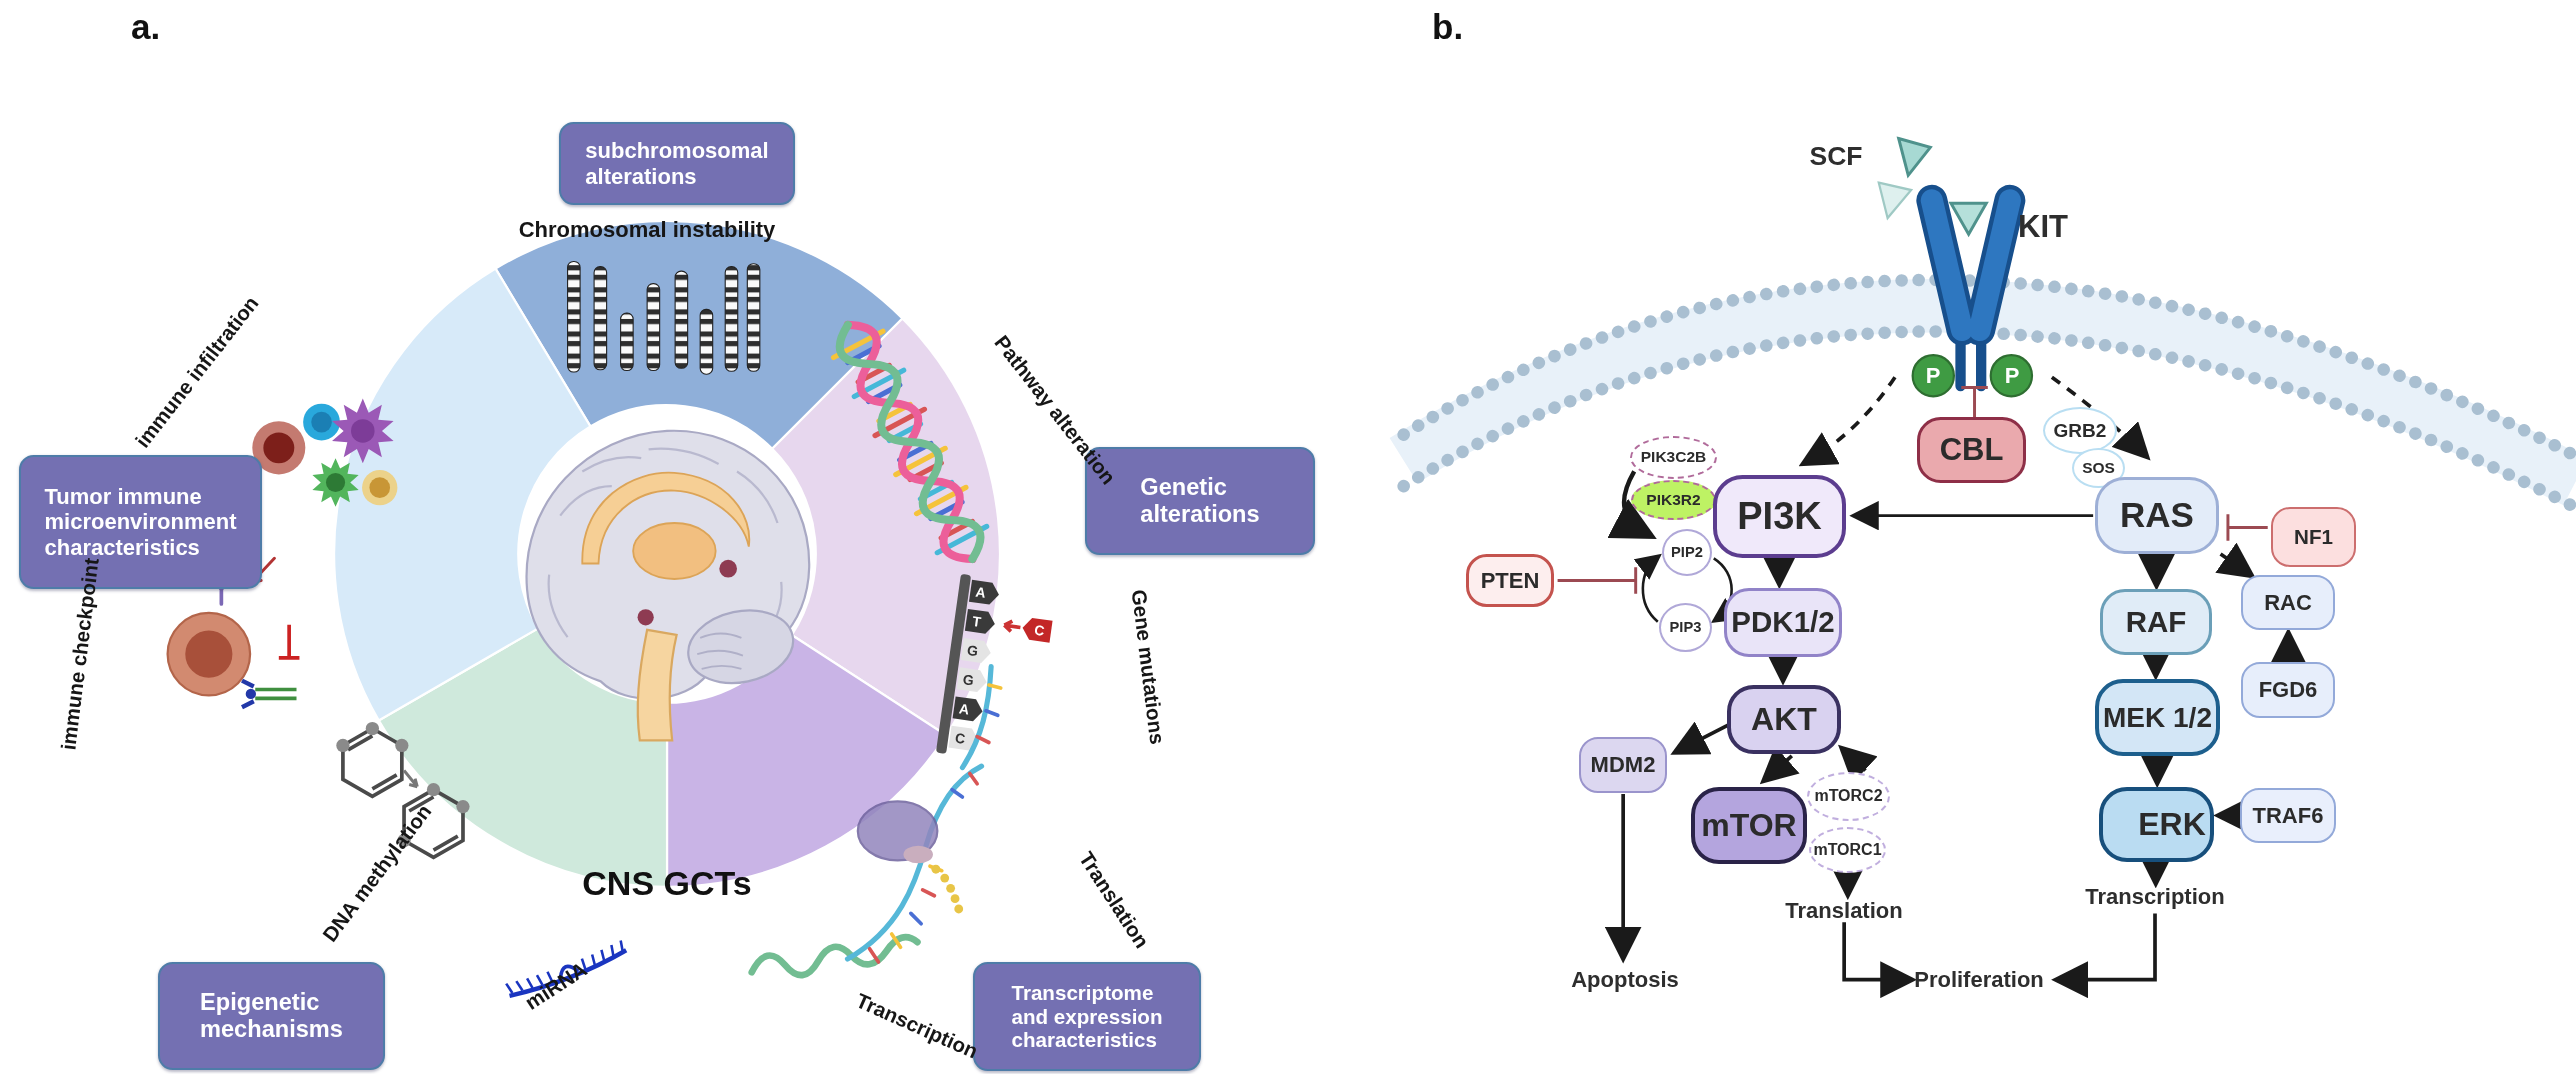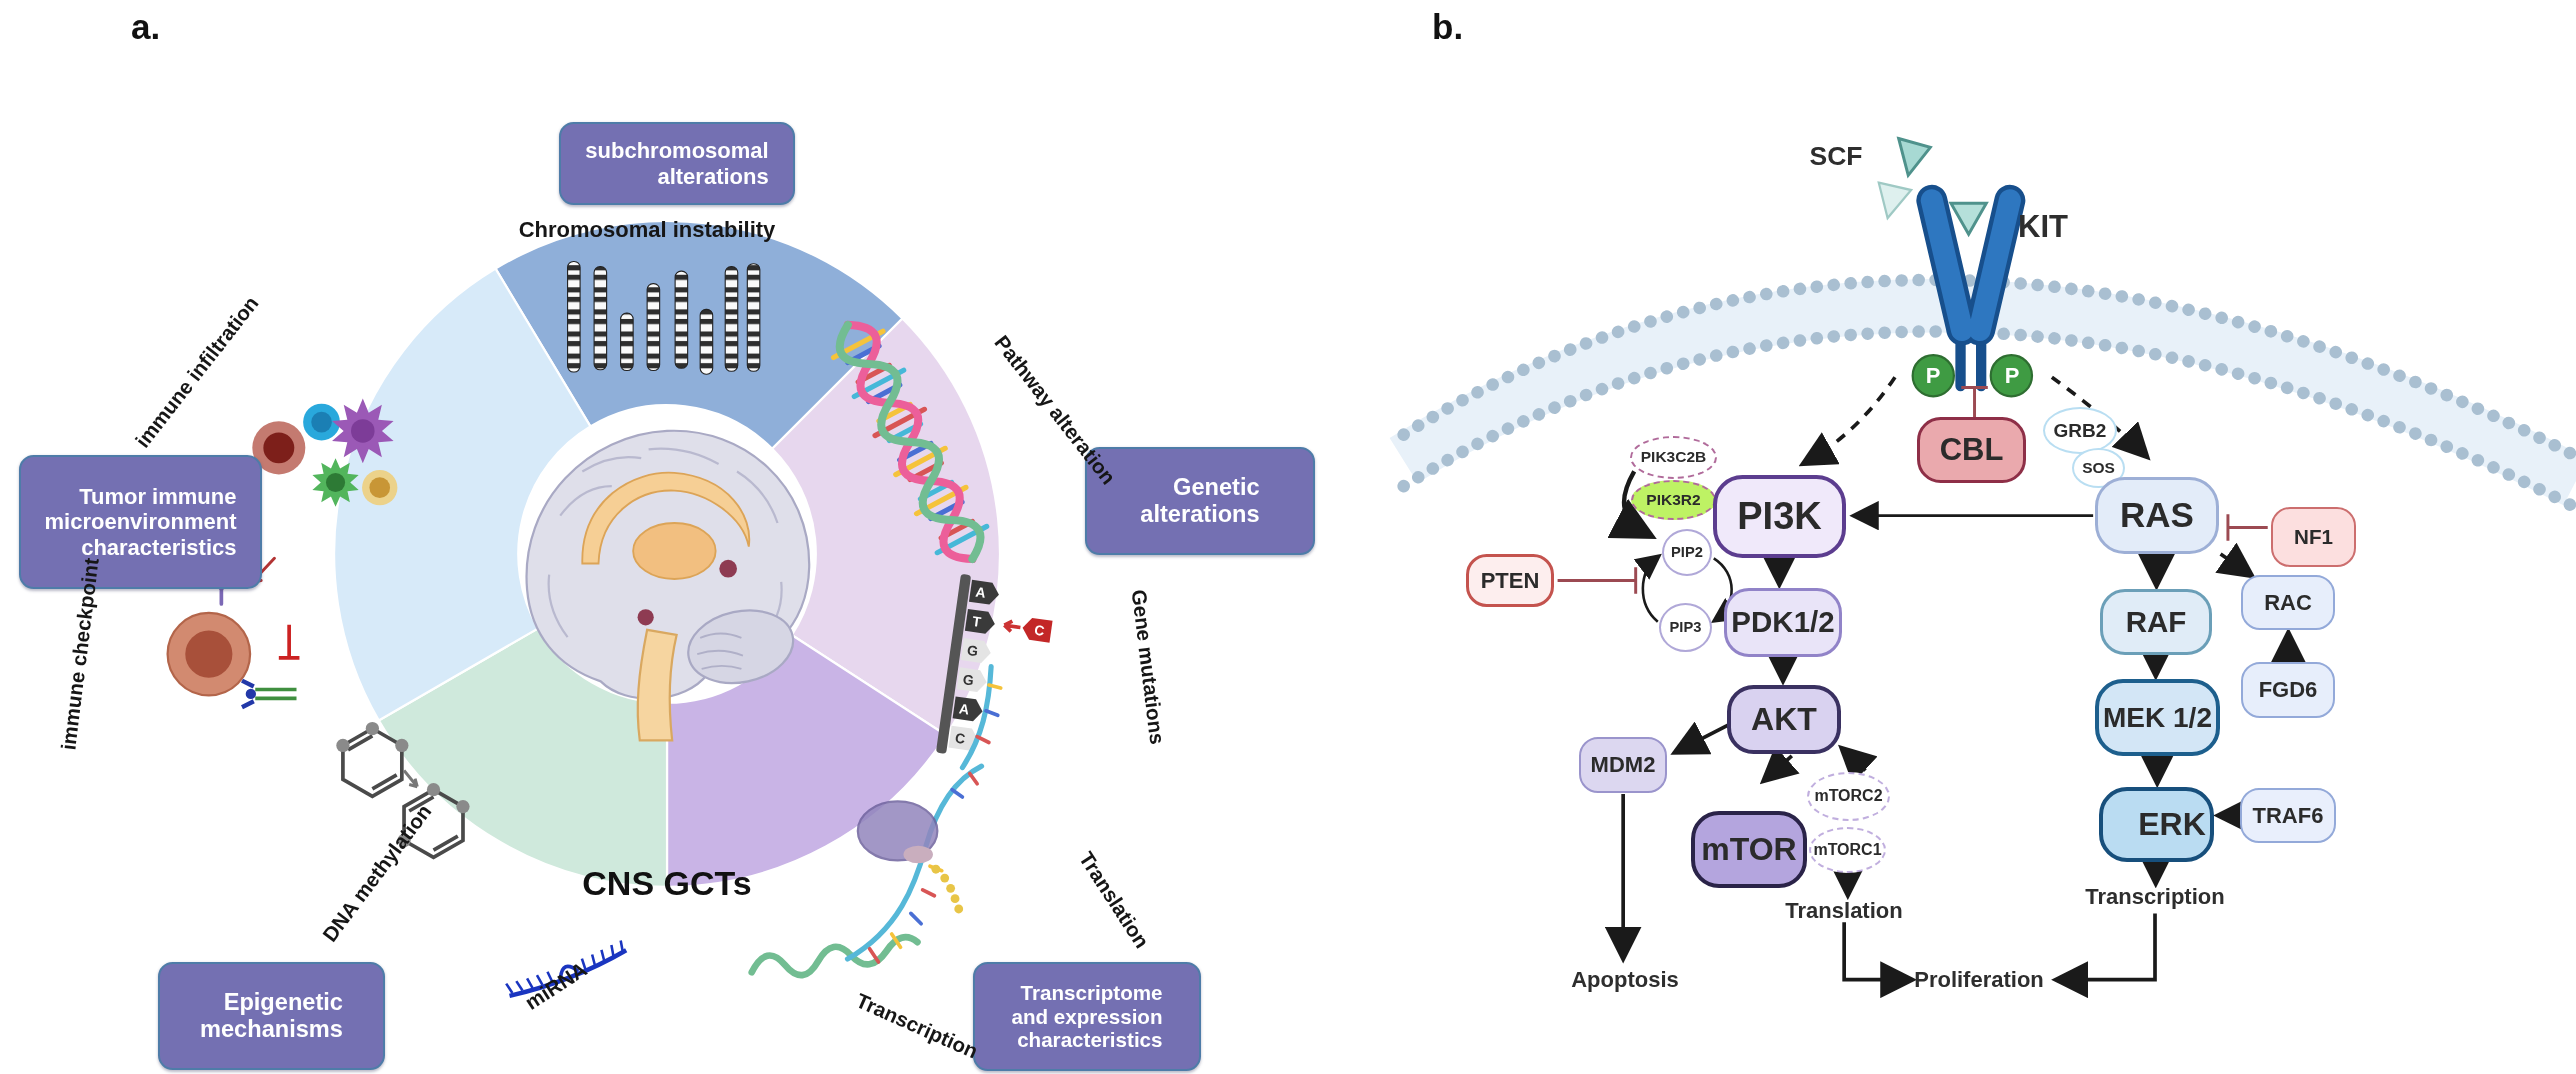--- a/index.html
+++ b/index.html
@@ -1,21 +1,21 @@
 <!DOCTYPE html>
 <html style="font-size:11.8px"><head>
 <meta charset="utf-8">
 <style>
   html,body{margin:0;padding:0;background:#ffffff;}
   #page{position:relative;width:2576px;height:1074px;background:#ffffff;overflow:hidden;
         font-family:"Liberation Sans",sans-serif;}
   svg{position:absolute;left:0;top:0;}
   .panel-tag{position:absolute;font-size:35px;font-weight:bold;color:#111;}
   .purple-box{position:absolute;box-sizing:border-box;background:#7470b2;border:2.9px solid #4e7ca8;
-      border-radius:14.7px;display:flex;align-items:center;justify-content:center;text-align:right;
+      border-radius:14.7px;display:flex;align-items:center;justify-content:center;text-align:left;
       color:#ffffff;font-weight:bold;white-space:pre-line;line-height:1.15;
       box-shadow:0 1.5px 2.9px rgba(60,60,100,.35);}
   .rot-label{position:absolute;transform:translate(-50%,-50%) rotate(var(--r,0deg));
       white-space:nowrap;font-weight:bold;color:#161616;}
   .node{position:absolute;box-sizing:border-box;display:flex;align-items:center;justify-content:center;
       text-align:center;font-weight:bold;color:#2b2b2b;white-space:pre-line;line-height:1.05;background:#fff;}
   .flow-label{position:absolute;transform:translate(-50%,-50%);white-space:nowrap;font-weight:bold;color:#2e2e2e;}
   .center-label{position:absolute;transform:translate(-50%,-50%);font-weight:bold;color:#111;}
 </style>
 </head>
@@ -273,21 +273,21 @@
       <div class="node" style="left: 2072px; top: 448px; width: 53px; height: 40px; background: rgb(255, 255, 255); border: 2.2px solid rgb(185, 222, 242); border-radius: 50%; font-size: 15.5px;">SOS</div>
       <div class="node" style="left: 1630px; top: 436px; width: 87px; height: 43px; background: rgb(255, 255, 255); border: 2.2px dashed rgb(176, 106, 154); border-radius: 50%; font-size: 15.5px;">PIK3C2B</div>
       <div class="node" style="left: 1631px; top: 480px; width: 85px; height: 40px; background: #bef264; border: 2.2px dashed rgb(176, 106, 154); border-radius: 50%; font-size: 15.5px;">PIK3R2</div>
       <div class="node" style="left: 1713px; top: 475px; width: 133px; height: 83px; background: rgb(240, 233, 250); border: 4.4px solid rgb(92, 61, 143); border-radius: 29.5px; font-size: 38px;">PI3K</div>
       <div class="node" style="left: 1662px; top: 529px; width: 50px; height: 47px; background: rgb(255, 255, 255); border: 2.2px solid rgb(176, 168, 216); border-radius: 50%; font-size: 14.7px;">PIP2</div>
       <div class="node" style="left: 1659px; top: 603px; width: 53px; height: 49px; background: rgb(255, 255, 255); border: 2.2px solid rgb(176, 168, 216); border-radius: 50%; font-size: 14.7px;">PIP3</div>
       <div class="node" style="left: 1466px; top: 554px; width: 88px; height: 53px; background: rgb(253, 238, 238); border: 3.7px solid rgb(196, 83, 78); border-radius: 20.6px; font-size: 22px;">PTEN</div>
       <div class="node" style="left: 1724px; top: 588px; width: 118px; height: 69px; background: rgb(233, 228, 248); border: 3.7px solid rgb(145, 131, 200); border-radius: 25px; font-size: 29.5px;">PDK1/2</div>
       <div class="node" style="left: 1727px; top: 685px; width: 114px; height: 69px; background: rgb(217, 210, 240); border: 4.4px solid rgb(58, 49, 97); border-radius: 26.5px; font-size: 32px;">AKT</div>
       <div class="node" style="left: 1579px; top: 737px; width: 88px; height: 56px; background: rgb(220, 215, 240); border: 2.9px solid rgb(154, 148, 204); border-radius: 19px; font-size: 22px;">MDM2</div>
-      <div class="node" style="left: 1691px; top: 787px; width: 116px; height: 77px; background: rgb(180, 165, 222); border: 4.4px solid rgb(42, 35, 72); border-radius: 28px; font-size: 32px; margin-top: 24px;">mTOR</div>
+      <div class="node" style="left: 1691px; top: 787px; width: 116px; height: 77px; background: rgb(180, 165, 222); border: 4.4px solid rgb(42, 35, 72); border-radius: 28px; font-size: 32px;">mTOR</div>
       <div class="node" style="left: 1807px; top: 772px; width: 83px; height: 49px; background: rgb(255, 255, 255); border: 2.2px dashed rgb(192, 174, 222); border-radius: 50%; font-size: 16px;">mTORC2</div>
       <div class="node" style="left: 1809px; top: 827px; width: 77px; height: 46px; background: rgb(255, 255, 255); border: 2.2px dashed rgb(192, 174, 222); border-radius: 50%; font-size: 16px;">mTORC1</div>
       <div class="node" style="left: 2095px; top: 477px; width: 124px; height: 77px; background: rgb(227, 236, 249); border: 3.7px solid rgb(157, 175, 214); border-radius: 29.5px; font-size: 35px;">RAS</div>
       <div class="node" style="left: 2271px; top: 507px; width: 85px; height: 60px; background: rgb(252, 223, 223); border: 2.9px solid rgb(204, 110, 110); border-radius: 19px; font-size: 20.6px;">NF1</div>
       <div class="node" style="left: 2100px; top: 589px; width: 112px; height: 66px; background: rgb(224, 236, 247); border: 3.7px solid rgb(107, 159, 184); border-radius: 25px; font-size: 29.5px;">RAF</div>
       <div class="node" style="left: 2241px; top: 575px; width: 94px; height: 55px; background: rgb(231, 238, 251); border: 2.9px solid rgb(147, 169, 217); border-radius: 19px; font-size: 22px;">RAC</div>
       <div class="node" style="left: 2241px; top: 662px; width: 94px; height: 56px; background: rgb(231, 238, 251); border: 2.9px solid rgb(147, 169, 217); border-radius: 19px; font-size: 22px;">FGD6</div>
       <div class="node" style="left: 2095px; top: 679px; width: 125px; height: 77px; background: rgb(211, 230, 246); border: 4.4px solid rgb(29, 95, 141); border-radius: 28px; font-size: 28px;">MEK 1/2</div>
       <div class="node" style="left: 2099px; top: 787px; width: 115px; height: 75px; background: rgb(186, 220, 242); border: 4.4px solid rgb(23, 79, 124); border-radius: 28px; font-size: 32px; padding-left: 31px;">ERK</div>
       <div class="node" style="left: 2240px; top: 788px; width: 96px; height: 55px; background: rgb(233, 239, 252); border: 2.9px solid rgb(147, 169, 217); border-radius: 19px; font-size: 22px;">TRAF6</div>

